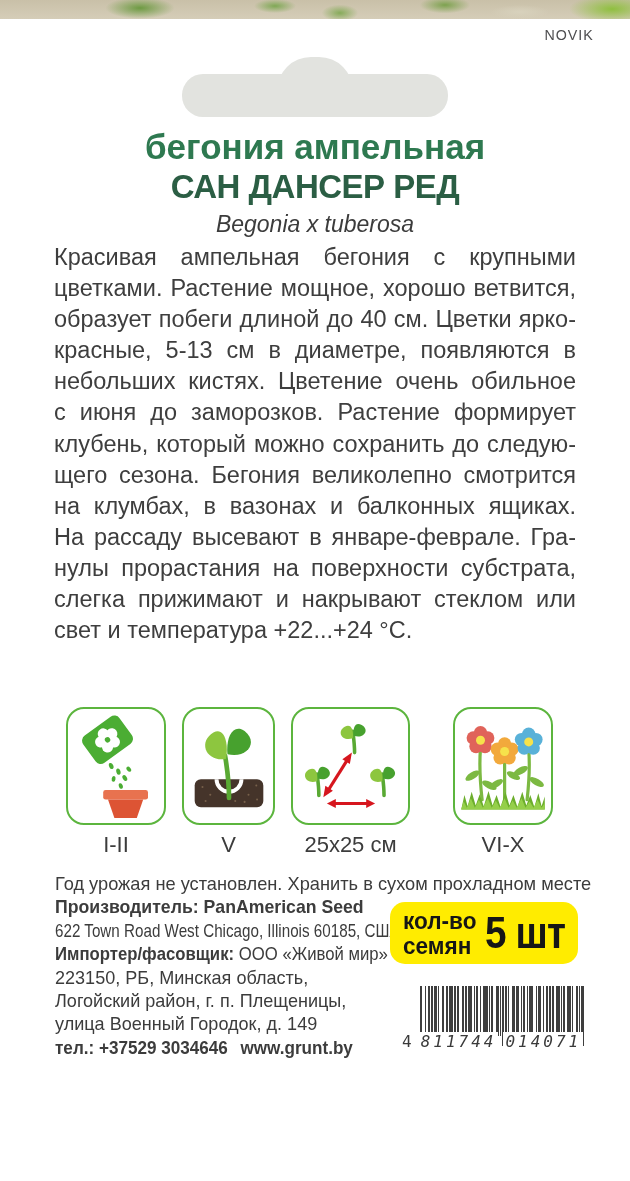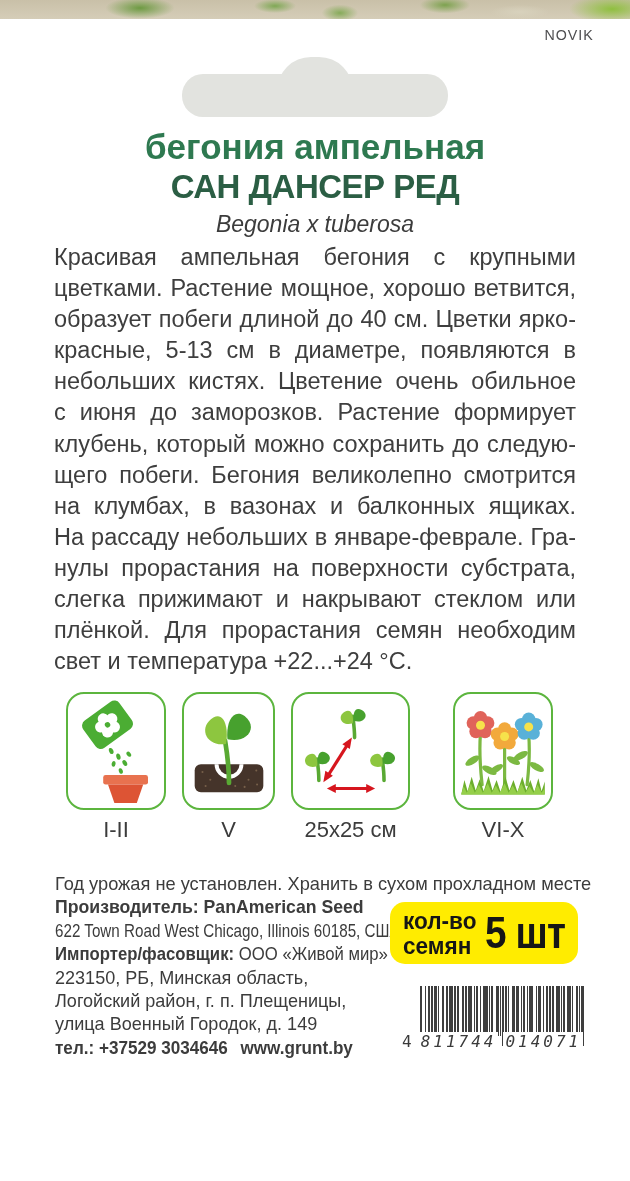--- a/index.html
+++ b/index.html
@@ -32,21 +32,21 @@
   .category{font-size:35px;font-weight:600;color:#2e7950;line-height:38px;}
   .variety{font-size:33px;font-weight:700;color:#2b5e44;line-height:42px;letter-spacing:-.5px;}
   .latin{font-size:23px;font-style:italic;color:#3c3c3c;line-height:28px;margin-top:2px;}
 
   .description{position:absolute;left:54px;top:242px;width:522px;font-size:23.5px;
                line-height:31.1px;color:#3e3e3e;}
   .desc-line{text-align:justify;text-align-last:justify;white-space:normal;}
   .desc-line.last{text-align-last:left;}
 
   
-  .pictos{position:absolute;left:0;top:692px;width:630px;height:150px;}
+  .pictos{position:absolute;left:0;top:707px;width:630px;height:150px;}
   .picto{position:absolute;top:0;}
   .picto-card{height:118px;border:2.5px solid #5cb53e;border-radius:18px;background:#fff;
               display:flex;align-items:center;justify-content:center;box-sizing:border-box;}
   .picto-label{margin-top:7px;text-align:center;font-size:22px;color:#3c3c3c;}
   .p1{left:66px;width:100px;} .p2{left:182px;width:93px;}
   .p3{left:291px;width:119px;} .p4{left:428px;width:100px;padding-left:25px;}
 
   
   .footer{position:absolute;left:55px;top:872px;width:380px;font-size:19px;line-height:23.4px;}
   .fl{white-space:nowrap;transform-origin:0 50%;}
@@ -95,26 +95,25 @@
   </div>
 
   <div class="description">
     <div class="desc-line">Красивая ампельная бегония с крупными</div>
     <div class="desc-line">цветками. Растение мощное, хорошо ветвится,</div>
     <div class="desc-line">образует побеги длиной до 40 см. Цветки ярко-</div>
     <div class="desc-line">красные, 5-13 см в диаметре, появляются в</div>
     <div class="desc-line">небольших кистях. Цветение очень обильное</div>
     <div class="desc-line">с июня до заморозков. Растение формирует</div>
     <div class="desc-line">клубень, который можно сохранить до следую-</div>
-    <div class="desc-line">щего побеги. Бегония великолепно смотрится</div>
+    <div class="desc-line">щего сезона. Бегония великолепно смотрится</div>
     <div class="desc-line">на клумбах, в вазонах и балконных ящиках.</div>
-    <div class="desc-line">На рассаду небольших в январе-феврале. Гра-</div>
+    <div class="desc-line">На рассаду высевают в январе-феврале. Гра-</div>
     <div class="desc-line">нулы прорастания на поверхности субстрата,</div>
     <div class="desc-line">слегка прижимают и накрывают стеклом или</div>
-    <div class="desc-line">плёнкой. Для прорастания семян необходим</div>
     <div class="desc-line last">свет и температура +22...+24 °С.</div>
   </div>
 
   <div class="pictos">
 
     <div class="picto p1">
       <div class="picto-card">
         <svg width="80" height="106" viewBox="0 0 100 132">
           <g transform="rotate(-36 40 34)">
             <rect x="12" y="12" width="56" height="42" rx="8" fill="#4bad33"></rect>

